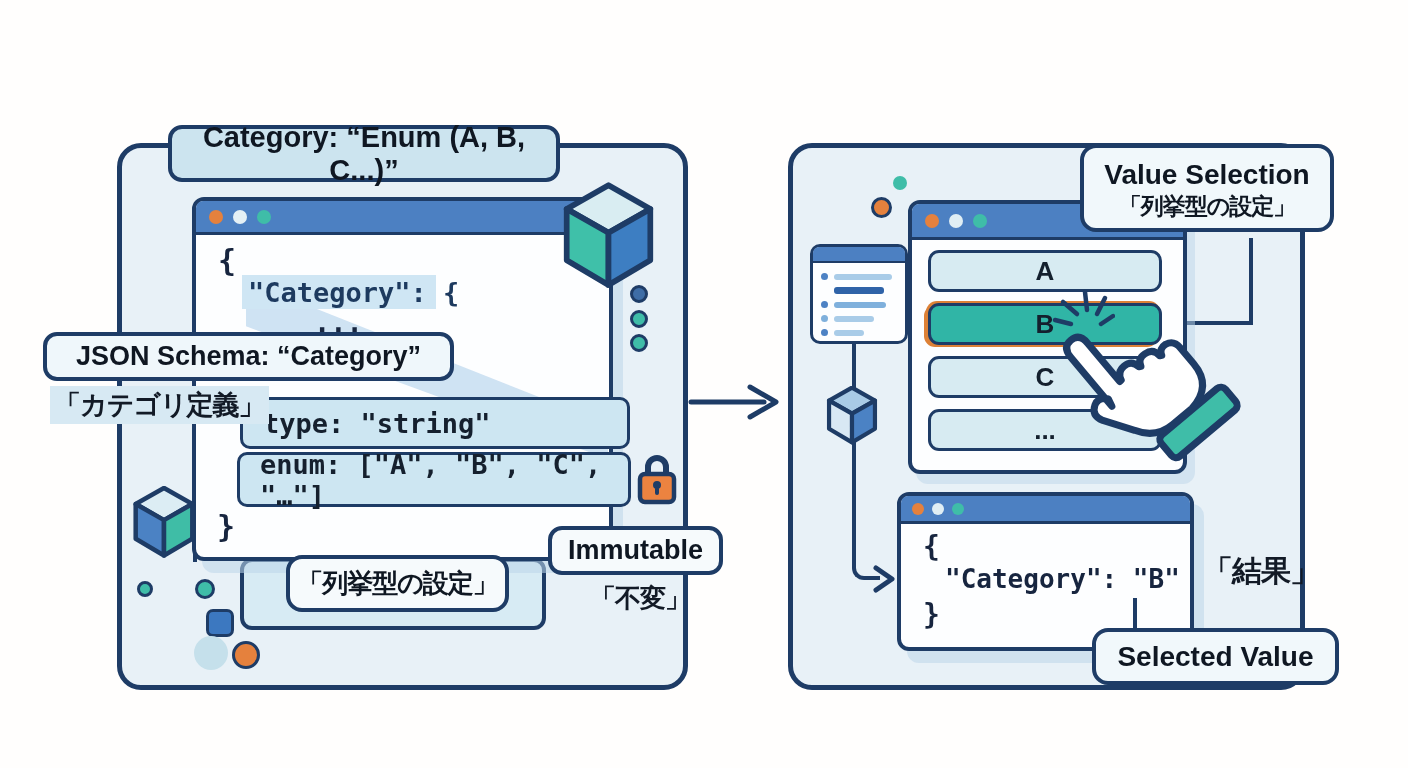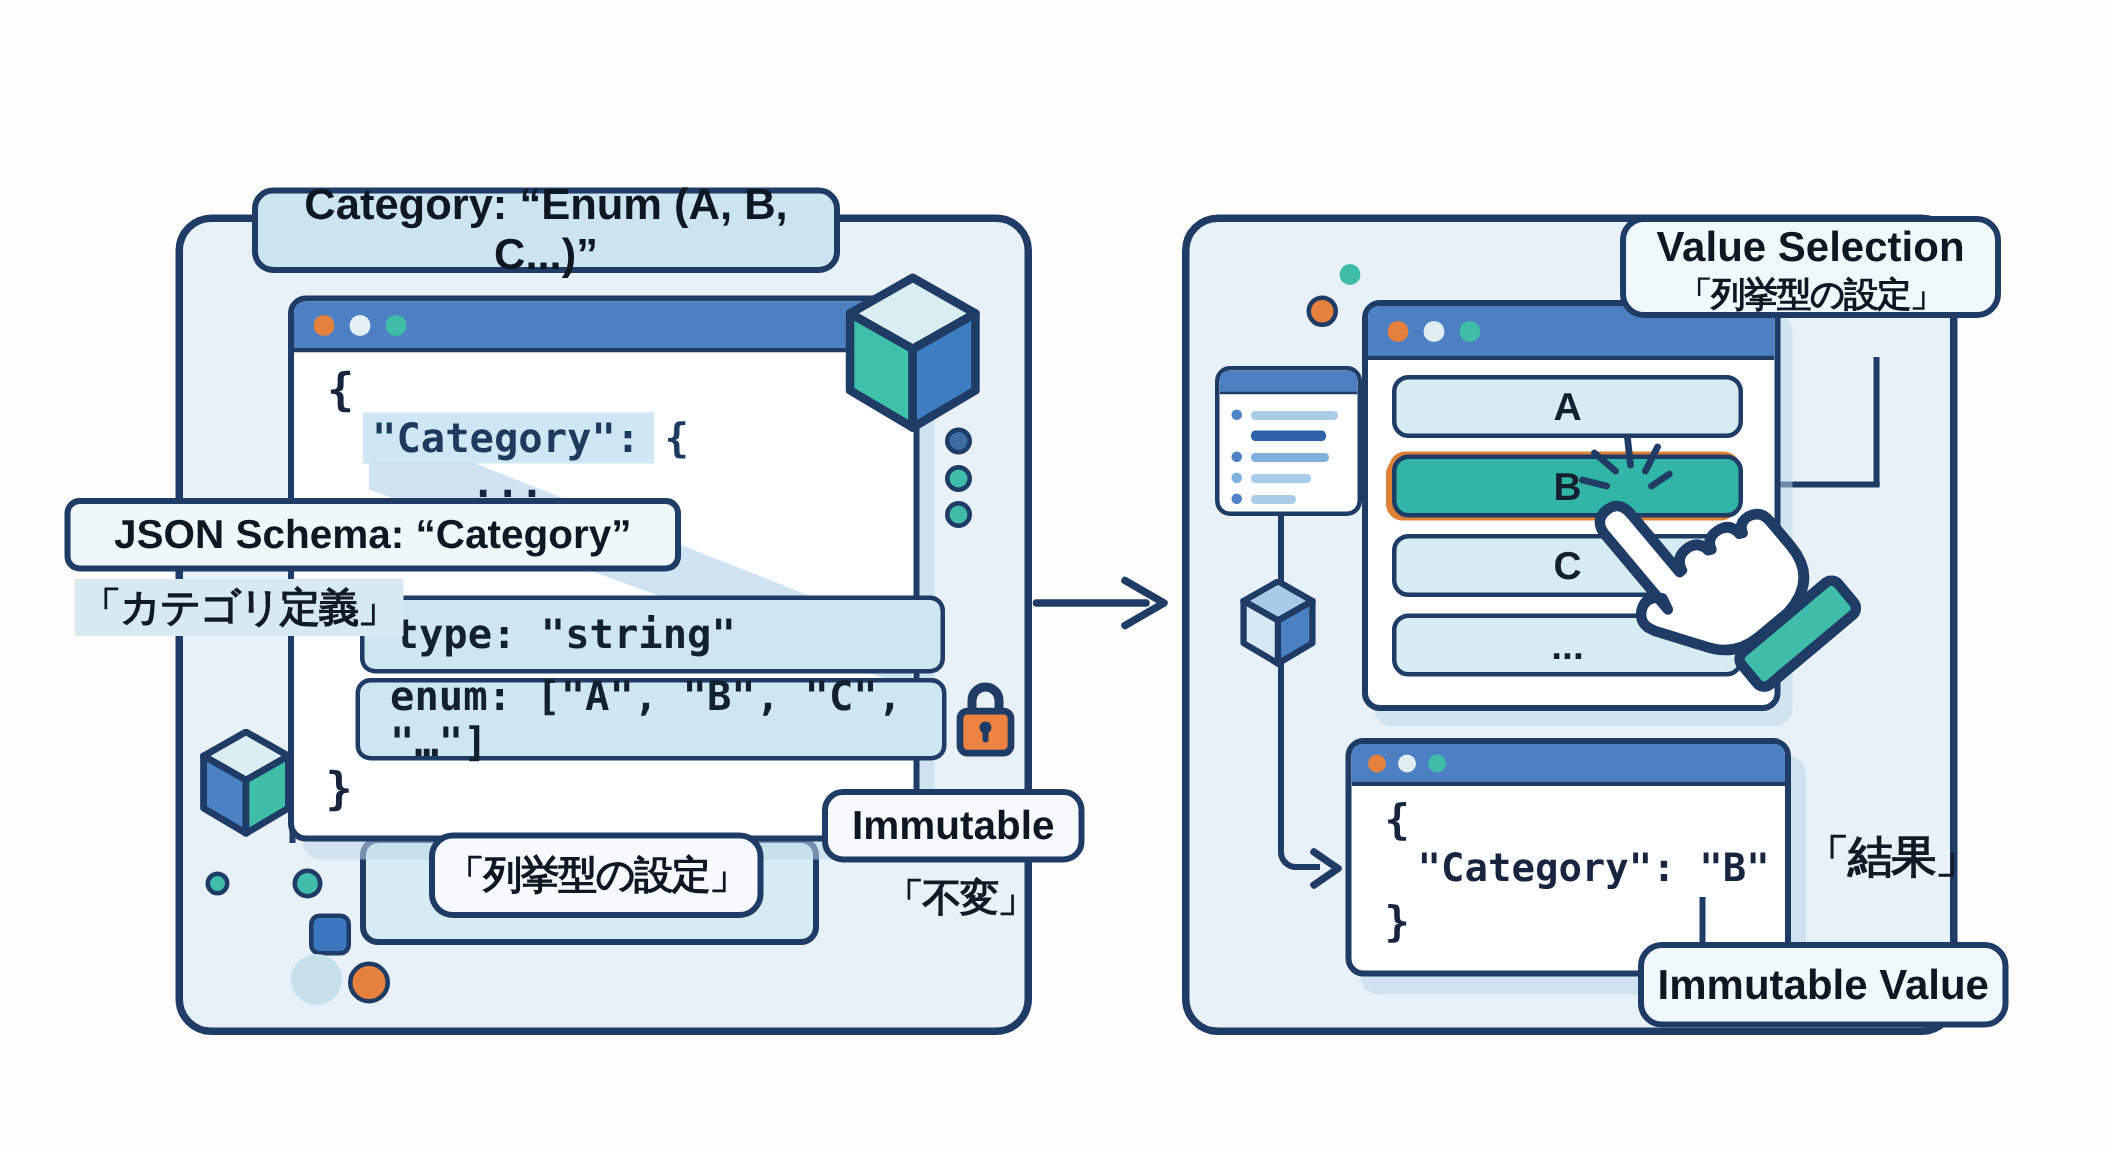--- a/index.html
+++ b/index.html
@@ -73,21 +73,21 @@
     <div class="abs" style="left:46px;top:74px;width:194px;height:34px;background:#cfe6f4;"></div>
     <div class="abs mono" style="left:52px;top:76px;font-size:27px;color:#1d3a5f;">"Category": {</div>
     <div class="abs mono" style="left:118px;top:106px;font-size:27px;">...</div>
     <div class="abs mono" style="left:21px;top:308px;font-size:30px;">}</div>
   </div>
 
   <div class="code-row" style="left:240px;top:397px;width:390px;height:52px;">type: "string"</div>
   <div class="code-row" style="left:237px;top:452px;width:394px;height:55px;">enum: ["A", "B", "C", "…"]</div>
 
   <div class="label-box abs" style="left:168px;top:115px;width:392px;height:57px;font-size:29px;background:#cce4ef;margin-top:10px;">Category: “Enum (A, B, C...)”</div>
-  <div class="label-box abs" style="left:43px;top:332px;width:411px;height:49px;font-size:27px;background:#eff7fb;border-radius:10px;">JSON Schema: “Category”</div>
+  <div class="label-box abs" style="left:43px;top:332px;width:411px;height:49px;font-size:27px;background:#eff7fb;">JSON Schema: “Category”</div>
   <div class="abs jp" style="left:50px;top:386px;z-index:6;font-weight:700;font-size:27px;background:#d7e9f3;padding:1px 4px;">「カテゴリ定義」</div>
   <div class="label-box abs jp" style="left:286px;top:555px;width:223px;height:57px;font-size:26px;border-radius:16px;background:#f6fafc;">「列挙型の設定」</div>
   <div class="label-box abs" style="left:548px;top:526px;width:175px;height:49px;font-size:27px;background:#f6fafc;">Immutable</div>
   <div class="abs jp" style="left:570px;top:581px;width:140px;z-index:6;font-weight:700;font-size:26px;text-align:center;">「不変」</div>
 
   <svg class="abs" style="left:636px;top:448px;z-index:6;" width="42" height="58" viewBox="0 0 42 58">
     <path d="M12,28 v-9 a9,9 0 0 1 18,0 v9" fill="none" stroke="#1e3c66" stroke-width="6"></path>
     <rect x="4" y="26" width="34" height="28" rx="5" fill="#ec8340" stroke="#1e3c66" stroke-width="4.5"></rect>
     <circle cx="21" cy="37" r="4" fill="#1e3c66"></circle>
     <rect x="19" y="39" width="4" height="8" rx="2" fill="#1e3c66"></rect>
@@ -172,21 +172,21 @@
 
   <div class="option" style="left:928px;top:250px;width:234px;height:42px;">A</div>
   <div class="option selected" style="left:928px;top:303px;width:234px;height:42px;">B</div>
   <div class="option" style="left:928px;top:356px;width:234px;height:42px;">C</div>
   <div class="option" style="left:928px;top:409px;width:234px;height:42px;">...</div>
 
   <div class="conn abs" style="left:1179px;top:238px;width:4px;height:86px;"></div>
   <div class="conn abs" style="left:1163px;top:321px;width:90px;height:4px;"></div>
   <div class="conn abs" style="left:1249px;top:238px;width:4px;height:86px;"></div>
 
-  <div class="label-box abs" style="left:1080px;top:144px;width:254px;height:68px;flex-direction:column;border-radius:16px;padding-top:4px;">
+  <div class="label-box abs" style="left:1080px;top:144px;width:254px;height:88px;flex-direction:column;border-radius:16px;padding-top:4px;">
     <div style="font-size:28px;">Value Selection</div>
     <div class="jp" style="font-size:23px;">「列挙型の設定」</div>
   </div>
 
   <svg class="abs" style="left:1045px;top:288px;z-index:7;" width="70" height="60" viewBox="0 0 70 60">
     <line x1="10" y1="32" x2="26" y2="36" stroke="#1e3c66" stroke-width="4.5" stroke-linecap="round"></line>
     <line x1="18" y1="14" x2="32" y2="26" stroke="#1e3c66" stroke-width="4.5" stroke-linecap="round"></line>
     <line x1="40" y1="4" x2="42" y2="22" stroke="#1e3c66" stroke-width="4.5" stroke-linecap="round"></line>
     <line x1="60" y1="10" x2="52" y2="26" stroke="#1e3c66" stroke-width="4.5" stroke-linecap="round"></line>
     <line x1="68" y1="28" x2="56" y2="36" stroke="#1e3c66" stroke-width="4.5" stroke-linecap="round"></line>
@@ -205,15 +205,15 @@
       <span class="wdot" style="width:12px;height:12px;background:#e0eef4;"></span>
       <span class="wdot" style="width:12px;height:12px;background:#3fbda8;"></span>
     </div>
     <div class="abs mono" style="left:22px;top:34px;font-size:28px;">{</div>
     <div class="abs mono" style="left:44px;top:68px;font-size:26px;">"Category": "B"</div>
     <div class="abs mono" style="left:22px;top:102px;font-size:28px;">}</div>
   </div>
 
   <div class="abs jp" style="left:1196px;top:551px;width:130px;z-index:6;font-weight:700;font-size:30px;text-align:center;">「結果」</div>
   <div class="conn abs" style="left:1133px;top:598px;width:4px;height:32px;z-index:4;"></div>
-  <div class="label-box abs" style="left:1092px;top:628px;width:247px;height:57px;font-size:28px;border-radius:16px;">Immutable Value</div>
+  <div class="label-box abs" style="left:1092px;top:628px;width:247px;height:57px;font-size:28px;border-radius:16px;">Selected Value</div>
 
 </div>
 
 </body></html>

